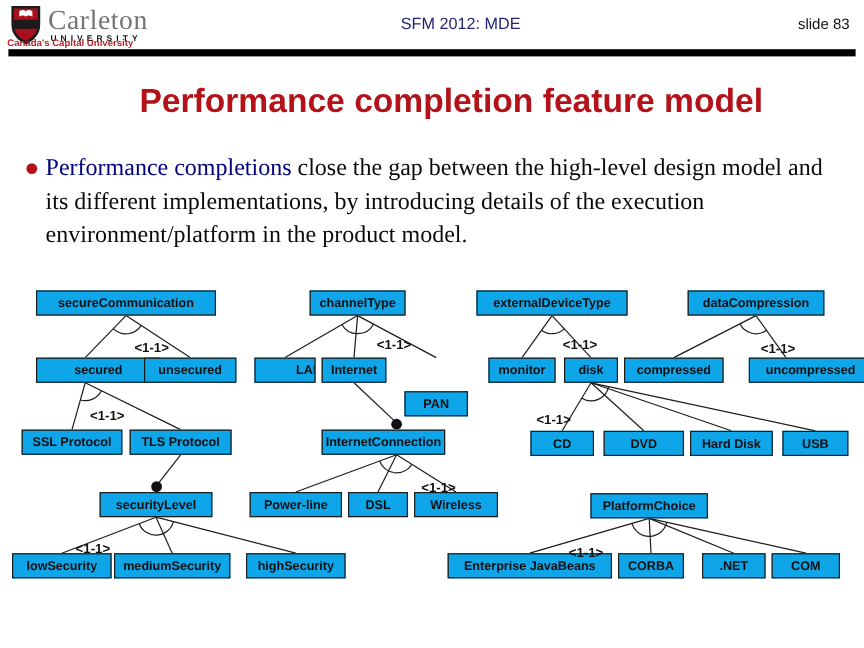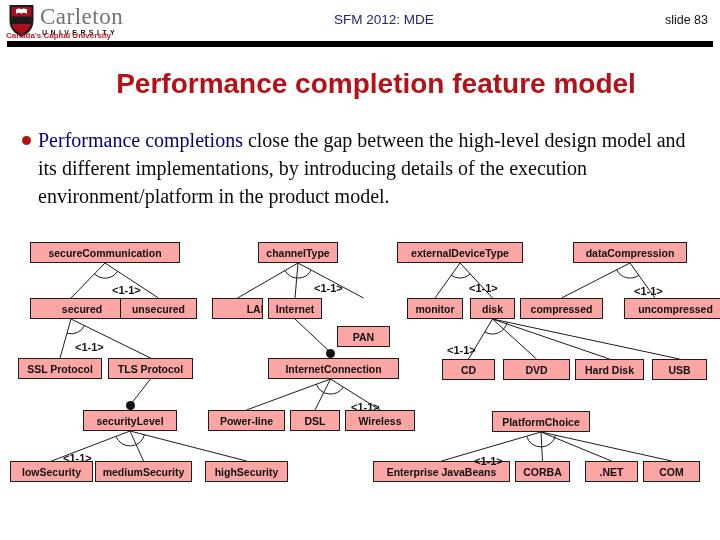--- a/index.html
+++ b/index.html
@@ -20,21 +20,21 @@
          font-size:28px;font-weight:bold;color:#b41218;padding-left:16px;}
   
   .bullet-dot{position:absolute;left:22px;top:136px;width:9px;height:9px;border-radius:50%;
               background:#b3121a;}
   .bullet-text{position:absolute;left:38px;top:126px;width:662px;
                font-family:"Liberation Serif",serif;font-size:20px;line-height:28px;color:#0b0b0b;}
   .bullet-text .lead{color:#00007c;}
   
   .connectors{position:absolute;left:0;top:0;width:720px;height:540px;pointer-events:none;}
   .node{position:absolute;height:21px;box-sizing:border-box;border:1px solid #1c1c1c;
-        background:#fca5a5;color:#101010;font-size:10.5px;font-weight:bold;
+        background:#0ea5e9;color:#101010;font-size:10.5px;font-weight:bold;
         display:flex;align-items:center;justify-content:center;white-space:nowrap;overflow:hidden;}
   .xor{position:absolute;font-size:11px;font-weight:bold;color:#111;white-space:nowrap;margin-top:20px;}
 </style>
 </head>
 <body>
 
 <div class="slide">
 
   <svg class="logo-shield" viewBox="0 0 27 34">
     <path d="M1.5 1 h24 v15.5 c0 8.5 -5.5 13.5 -12 16.5 c-6.5 -3 -12 -8 -12 -16.5 Z" fill="#1b1b1b"></path>
@@ -105,21 +105,21 @@
   <div class="node" style="left:120px;top:298px;width:77px;">unsecured</div>
   <div class="node" style="left:212px;top:298px;width:51px;padding-left:40px;">LAN</div>
   <div class="node" style="left:268px;top:298px;width:54px;text-align:right;">Internet</div>
   <div class="node" style="left:337px;top:298px;width:53px;margin-top:28px;">PAN</div>
   <div class="node" style="left:407px;top:298px;width:56px;">monitor</div>
   <div class="node" style="left:470px;top:298px;width:45px;">disk</div>
   <div class="node" style="left:520px;top:298px;width:83px;">compressed</div>
   <div class="node" style="left:608px;top:298px;width:103px;margin-left:16px;">uncompressed</div>
   <div class="node" style="left:18px;top:358px;width:84px;">SSL Protocol</div>
   <div class="node" style="left:108px;top:358px;width:85px;">TLS Protocol</div>
-  <div class="node" style="left:268px;top:358px;width:131px;">InternetConnection</div>
+  <div class="node" style="left:268px;top:358px;width:103px;">InternetConnection</div>
   <div class="node" style="left:442px;top:359px;width:53px;">CD</div>
   <div class="node" style="left:503px;top:359px;width:67px;">DVD</div>
   <div class="node" style="left:575px;top:359px;width:69px;">Hard Disk</div>
   <div class="node" style="left:652px;top:359px;width:55px;">USB</div>
   <div class="node" style="left:83px;top:410px;width:94px;">securityLevel</div>
   <div class="node" style="left:208px;top:410px;width:77px;">Power-line</div>
   <div class="node" style="left:290px;top:410px;width:50px;">DSL</div>
   <div class="node" style="left:345px;top:410px;width:70px;">Wireless</div>
   <div class="node" style="left:492px;top:411px;width:98px;">PlatformChoice</div>
   <div class="node" style="left:10px;top:461px;width:83px;text-align:center;">lowSecurity</div>

